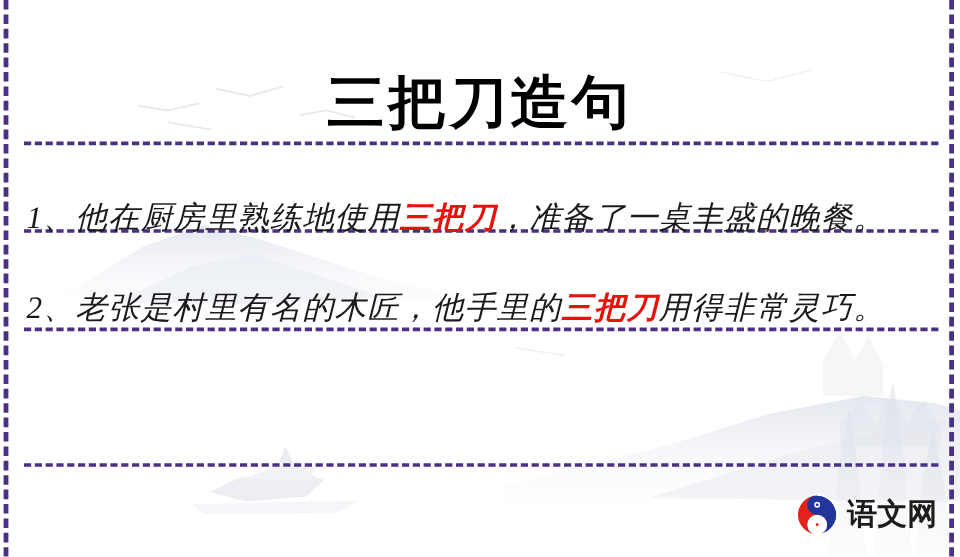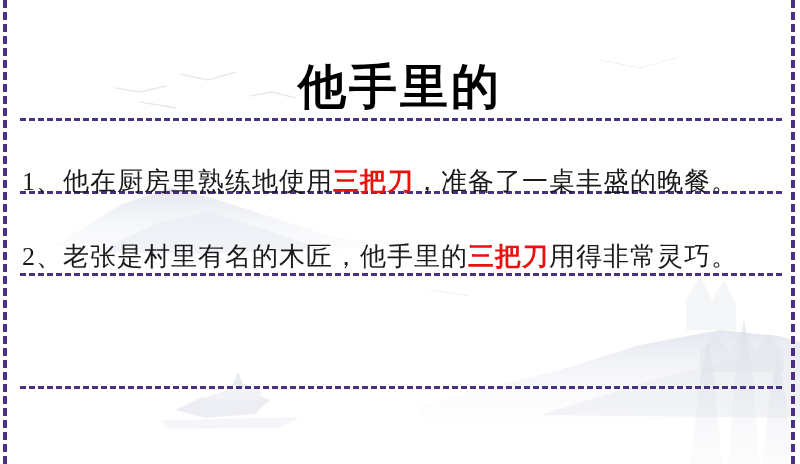--- a/index.html
+++ b/index.html
@@ -71,20 +71,21 @@
   .sentence {
     position: absolute;
     left: 22px;
     width: 752px;
     font-family: "Liberation Serif", "DejaVu Serif", serif;
     font-size: 26px;
     line-height: 45px;
     color: #1a1a1a;
     letter-spacing: 1px;
     z-index: 5;
+    font-style: italic;
   }
   .sentence .kw {
     color: #E8120C;
     font-weight: bold;
   }
 
   
   #watermark {
     position: absolute;
     left: 662px;
@@ -161,25 +162,38 @@
   </div>
 
   <div class="frame-v left"></div>
   <div class="frame-v right"></div>
 
   <div class="sep" style="top:118px;"></div>
   <div class="sep" style="top:191px;"></div>
   <div class="sep" style="top:273px;"></div>
   <div class="sep" style="top:386px;"></div>
 
-  <h1 id="title">他手里的</h1>
+  <h1 id="title">三把刀造句</h1>
 
   <p class="sentence" style="top:133px;">
     <span>1、</span><span>他在厨房里熟练地使用</span><span class="kw">三把刀</span><span>，准备了一桌丰盛的晚餐。</span>
   </p>
 
   <p class="sentence" style="top:208px;">
     <span>2、</span><span>老张是村里有名的木匠，他手里的</span><span class="kw">三把刀</span><span>用得非常灵巧。</span>
   </p>
 
 
+  <div id="watermark">
+    <svg id="logo-mark" viewBox="0 0 64 64" xmlns="http://www.w3.org/2000/svg">
+      <path d="M32 4 A28 28 0 0 0 32 60 A14 14 0 0 1 32 32 A14 14 0 0 0 32 4 Z" fill="#E2231A"></path>
+      <path d="M32 4 A28 28 0 0 1 32 60 A14 14 0 0 0 32 32 A14 14 0 0 1 32 4 Z" fill="#23349B"></path>
+      <circle cx="32" cy="18" r="4.2" fill="#ffffff"></circle>
+      <circle cx="32" cy="46" r="4.2" fill="#ffffff"></circle>
+      <circle cx="32" cy="18" r="2" fill="#23349B"></circle>
+      <circle cx="32" cy="46" r="2" fill="#E2231A"></circle>
+      <path d="M32 4 A28 28 0 0 1 32 60" fill="none" stroke="#ffffff" stroke-width="2.5"></path>
+      <circle cx="32" cy="32" r="28" fill="none" stroke="#ffffff" stroke-width="2"></circle>
+    </svg>
+    <span id="logo-text">语文网</span>
+  </div>
 
 </div>
 
 </body></html>

